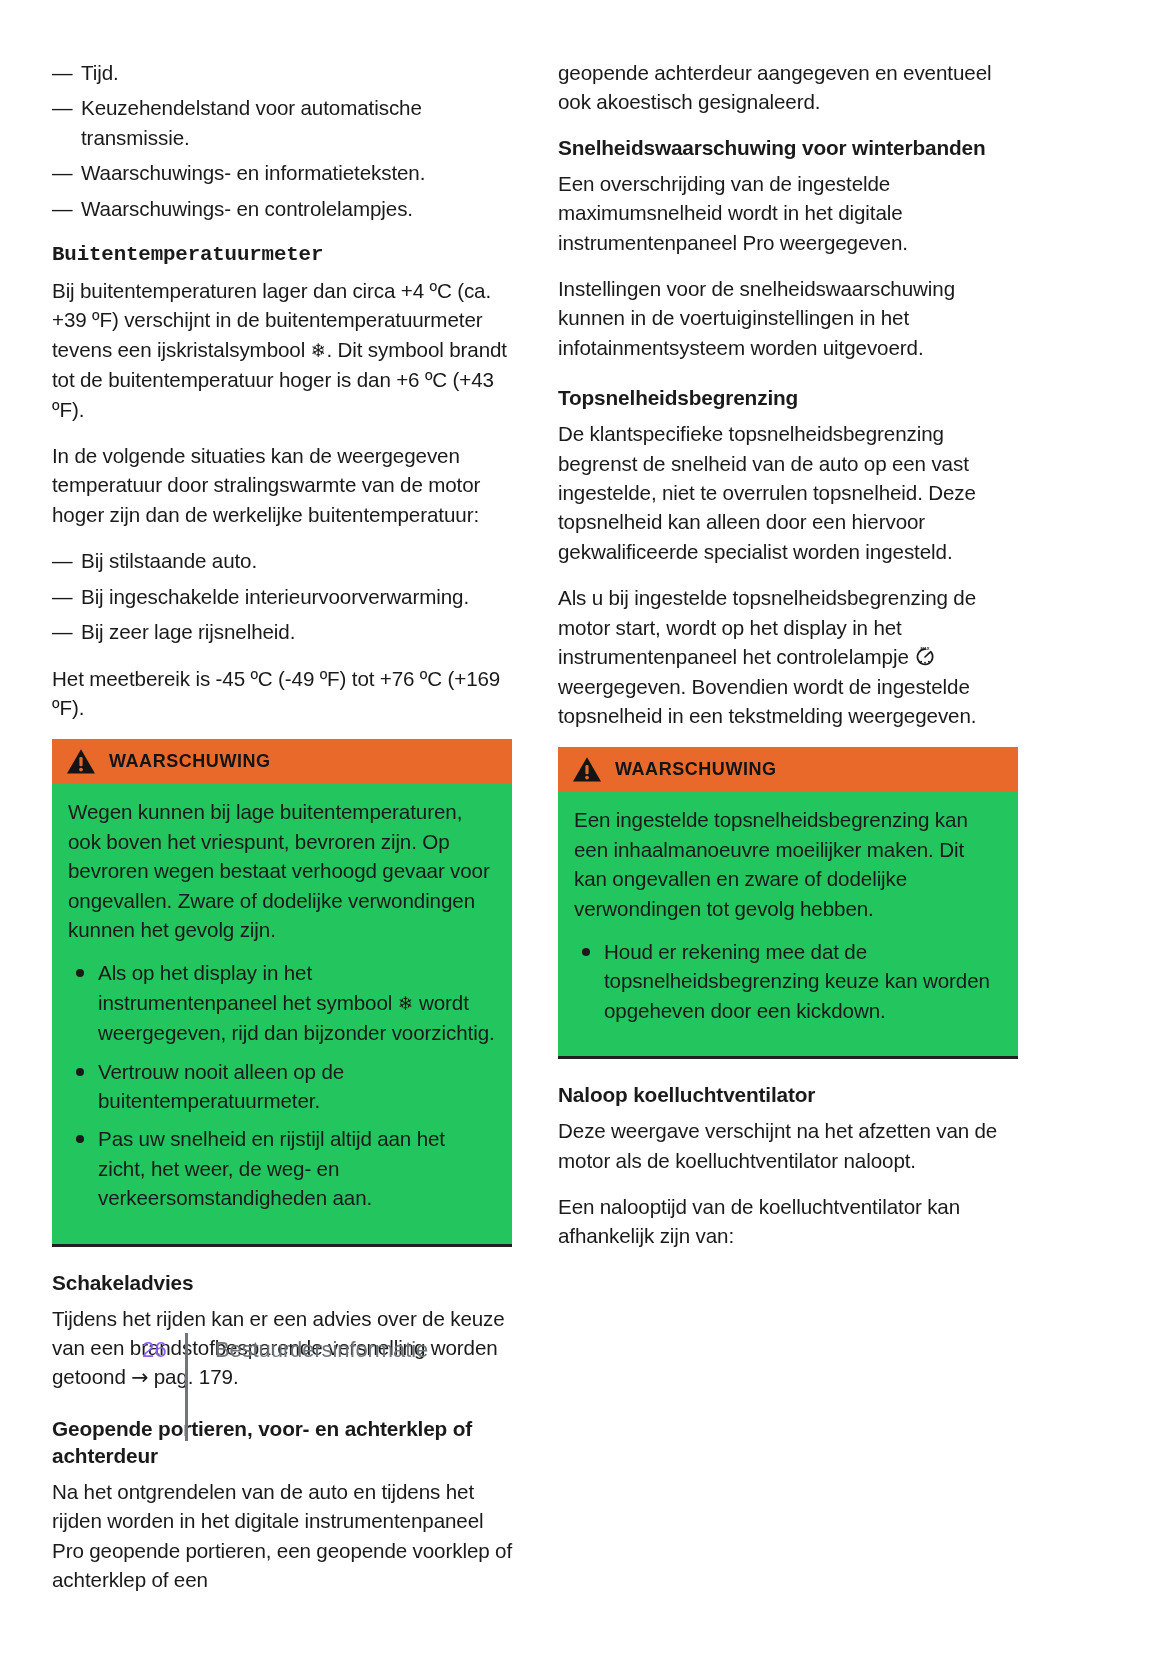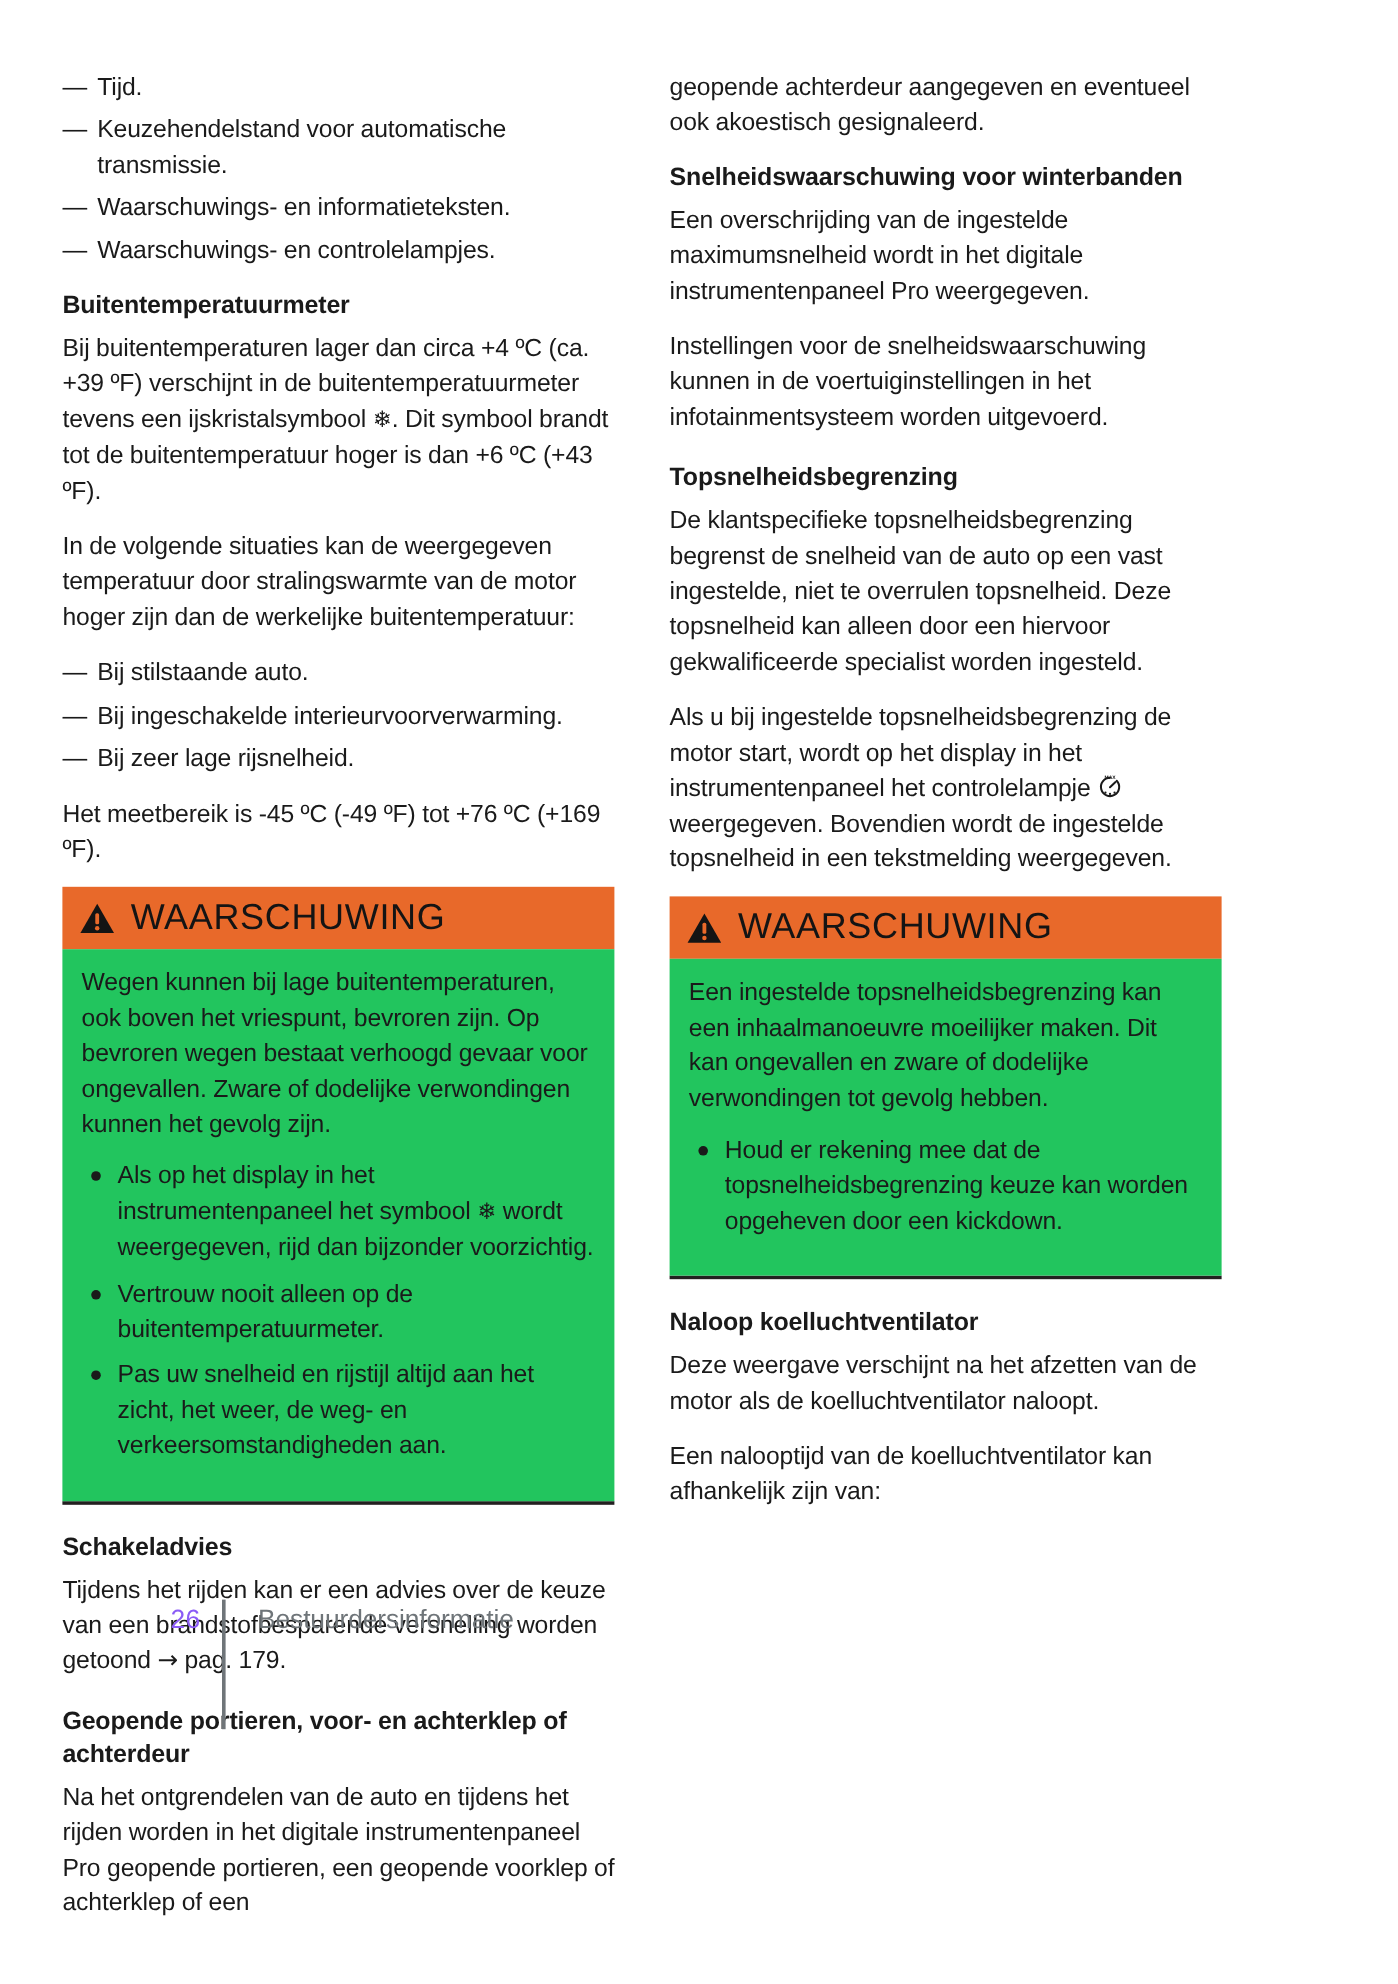--- a/index.html
+++ b/index.html
@@ -46,21 +46,21 @@
     letter-spacing: -0.1px;
     word-spacing: -0.2px;
   }
   h3.head {
     font-size: 20.8px;
     line-height: 27px;
     font-weight: bold;
     margin: 12px 0 8px 0;
     letter-spacing: -0.15px;
   }
-  h3.head.first { margin-top: 18px; }
+  h3.head.first { margin-top: 18px; font-family: Liberation Mono, monospace; }
 
   
   ul.dash, ul.bullets {
     list-style: none;
     margin: 0 0 17px 0;
     padding: 0;
   }
   ul.dash li {
     position: relative;
     padding-left: 29px;
@@ -85,22 +85,22 @@
   .warnbox-head {
     background: #e8692a;
     color: #141414;
     display: flex;
     align-items: center;
     gap: 13px;
     padding: 9px 14px 9px 14px;
     box-sizing: border-box;
   }
   .warnbox-head .wtitle {
-    font-size: 30px;
-    font-weight: normal;
+    font-size: 18px;
+    font-weight: bold;
     letter-spacing: 0.55px;
   }
   .warn-triangle { display: block; }
   .warnbox-body {
     background: #22c55e;
     padding: 13px 16px 14px 16px;
     box-sizing: border-box;
   }
   .warnbox-body p.body {
     margin-bottom: 14px;

